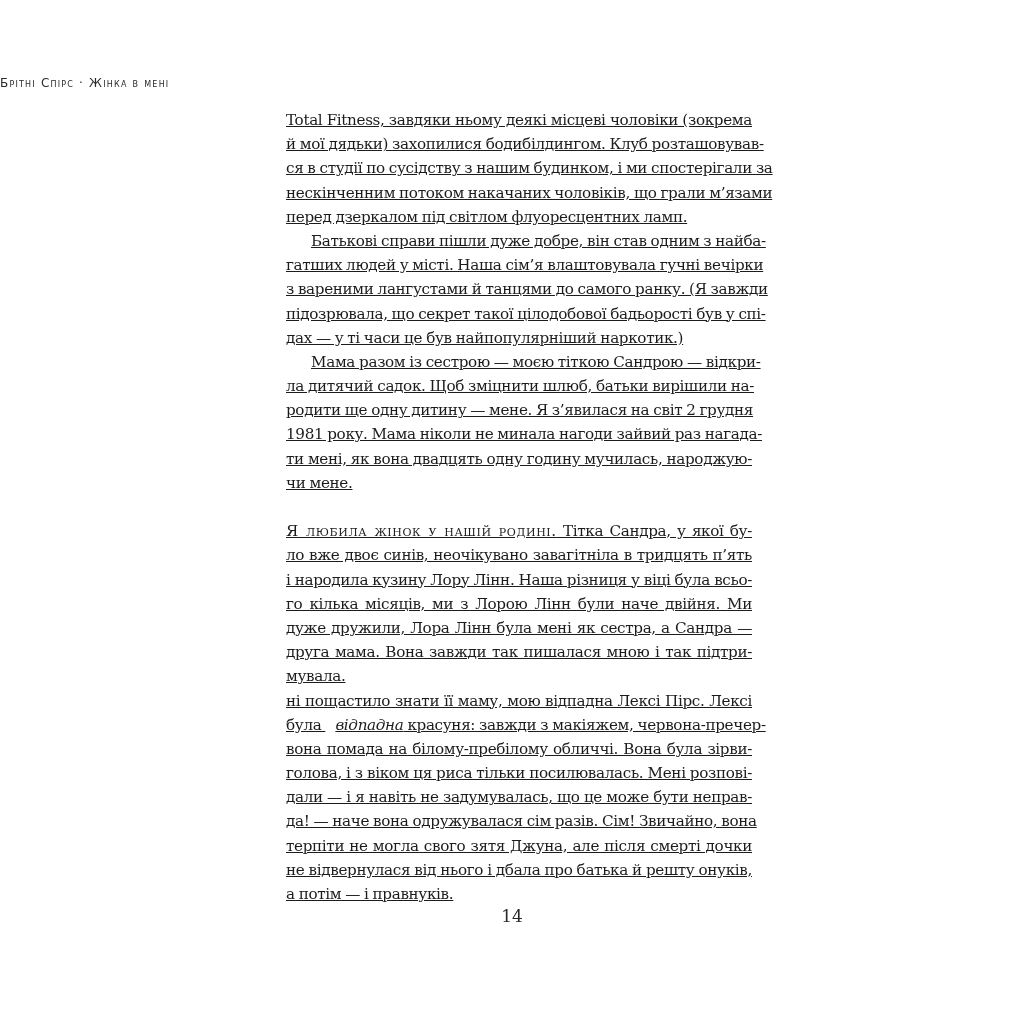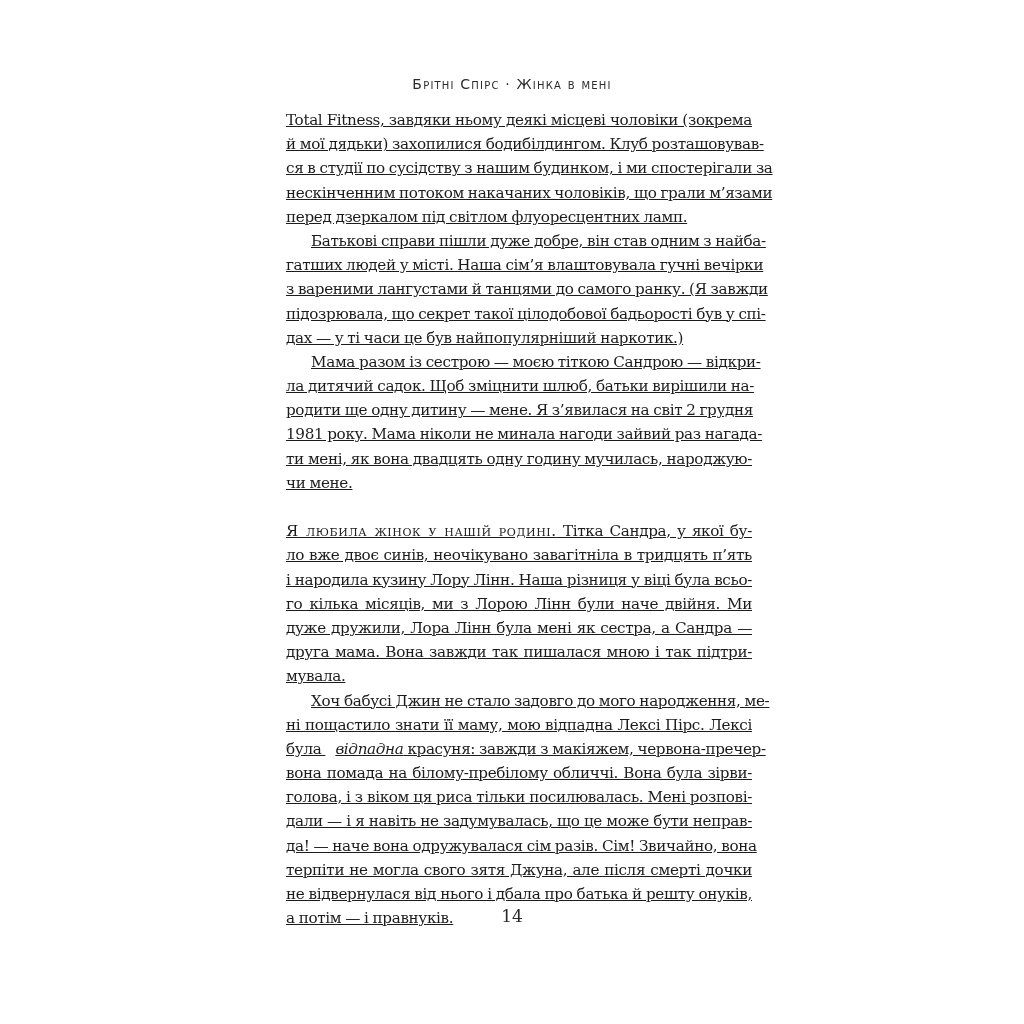--- a/index.html
+++ b/index.html
@@ -19,23 +19,23 @@
       top: 0;
       width: 1024px;
       height: 1024px;
       background: #ffffff;
     }
     .running-head {
       position: absolute;
       top: 76px;
       left: 0;
       width: 1024px;
-      text-align: center;
+      text-align: left;
       font-family: "DejaVu Sans", sans-serif;
-      font-size: 14px;
+      font-size: 12px;
       letter-spacing: 1.2px;
       color: #2a2a2a;
       font-variant: small-caps;
     }
     .body-text {
       position: absolute;
       left: 286px;
       top: 108px;
       width: 466px;
       font-family: "DejaVu Serif", serif;
@@ -122,21 +122,20 @@
       <span class="line"><span class="smallcaps">Я любила жінок у нашій родині.</span><span> Тітка Сандра, у якої бу-</span></span>
       <span class="line">ло вже двоє синів, неочікувано завагітніла в тридцять п’ять</span>
       <span class="line">і народила кузину Лору Лінн. Наша різниця у віці була всьо-</span>
       <span class="line">го кілька місяців, ми з Лорою Лінн були наче двійня. Ми</span>
       <span class="line">дуже дружили, Лора Лінн була мені як сестра, а Сандра —</span>
       <span class="line">друга мама. Вона завжди так пишалася мною і так підтри-</span>
       <span class="line last">мувала.</span>
     </div>
 
     <div>
-      <span class="line indent">Хоч бабусі Джин не стало задовго до мого народження, ме-</span>
       <span class="line">ні пощастило знати її маму, мою відпадна Лексі Пірс. Лексі</span>
       <span class="line"><span>була </span><em>відпадна</em><span> красуня: завжди з макіяжем, червона-пречер-</span></span>
       <span class="line">вона помада на білому-пребілому обличчі. Вона була зірви-</span>
       <span class="line">голова, і з віком ця риса тільки посилювалась. Мені розпові-</span>
       <span class="line">дали — і я навіть не задумувалась, що це може бути неправ-</span>
       <span class="line">да! — наче вона одружувалася сім разів. Сім! Звичайно, вона</span>
       <span class="line">терпіти не могла свого зятя Джуна, але після смерті дочки</span>
       <span class="line">не відвернулася від нього і дбала про батька й решту онуків,</span>
       <span class="line last">а потім — і правнуків.</span>
     </div>

